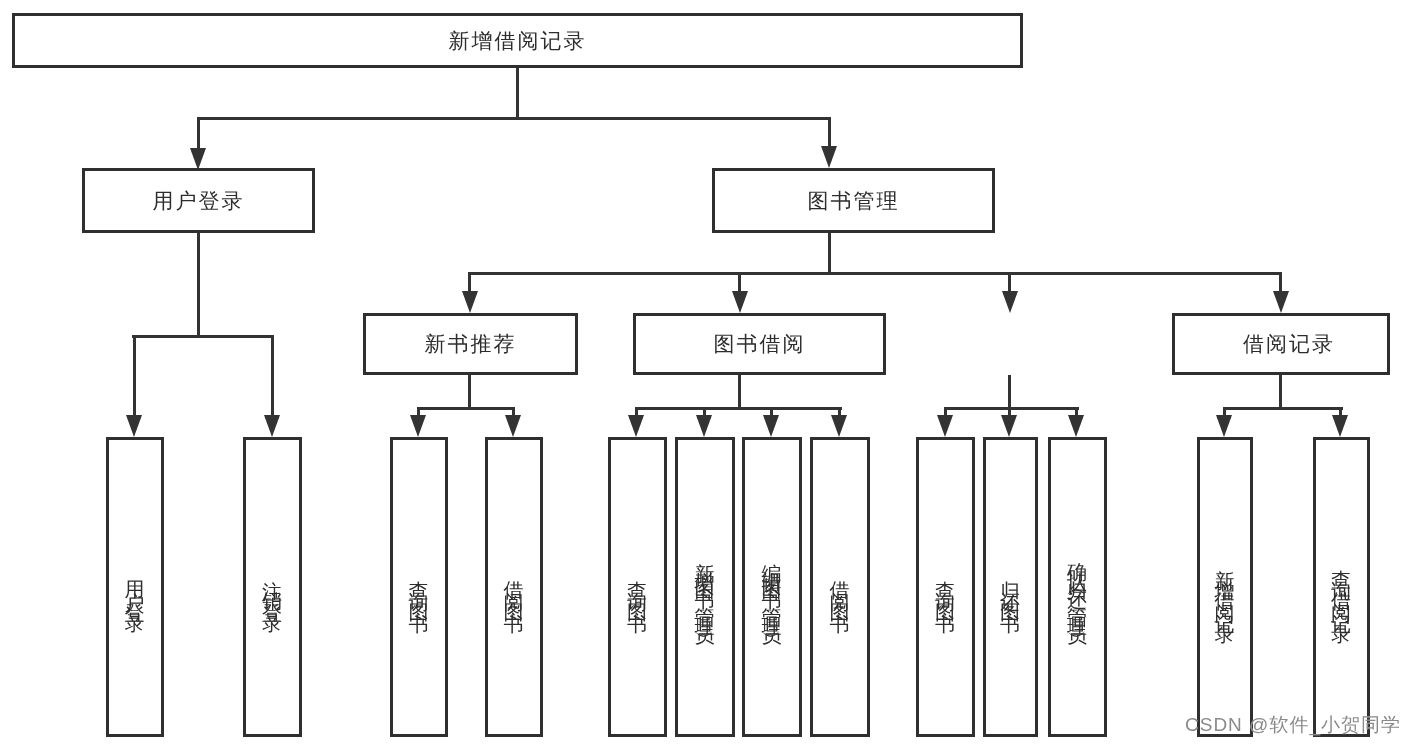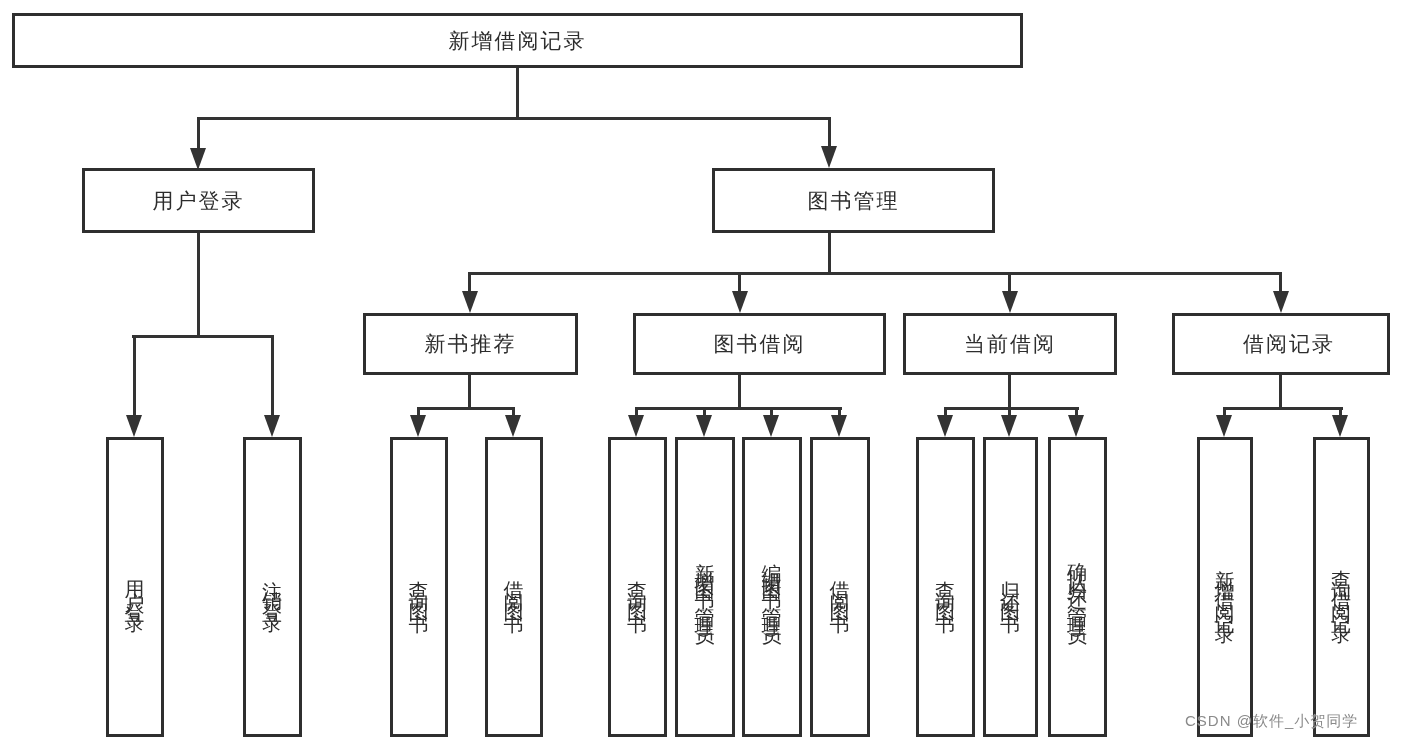--- a/index.html
+++ b/index.html
@@ -51,21 +51,21 @@
     width:0;height:0;
     border-left:8px solid transparent;
     border-right:8px solid transparent;
     border-top:22px solid #333333;
   }
 
   
   .watermark{
     position:absolute;
     left:1185px;top:712px;
-    font-size:15px;
+    font-size:19px;
     color:#8a8a8a;
     letter-spacing:1px;
     white-space:nowrap;
     z-index:5;
     text-shadow:0 0 1px rgba(255,255,255,.6);
   }
 </style>
 </head>
 <body>
 
@@ -80,23 +80,20 @@
   </div>
   <div class="box hbox lvl2" style="left:712px;width:283px;">
     <span>图书管理</span>
   </div>
 
   <div class="box hbox lvl3" style="left:363px;width:215px;">
     <span>新书推荐</span>
   </div>
   <div class="box hbox lvl3" style="left:633px;width:253px;">
     <span>图书借阅</span>
-  </div>
-  <div class="box hbox lvl3" style="left:903px;width:214px;">
-    <span>当前借阅</span>
   </div>
   <div class="box hbox lvl3" style="left:1172px;width:218px;padding-left:16px;">
     <span>借阅记录</span>
   </div>
 
   <div class="box leaf" style="left:106px;width:58px;">
     <span>用户登录</span>
   </div>
   <div class="box leaf" style="left:243px;width:59px;">
     <span>注销登录</span>

